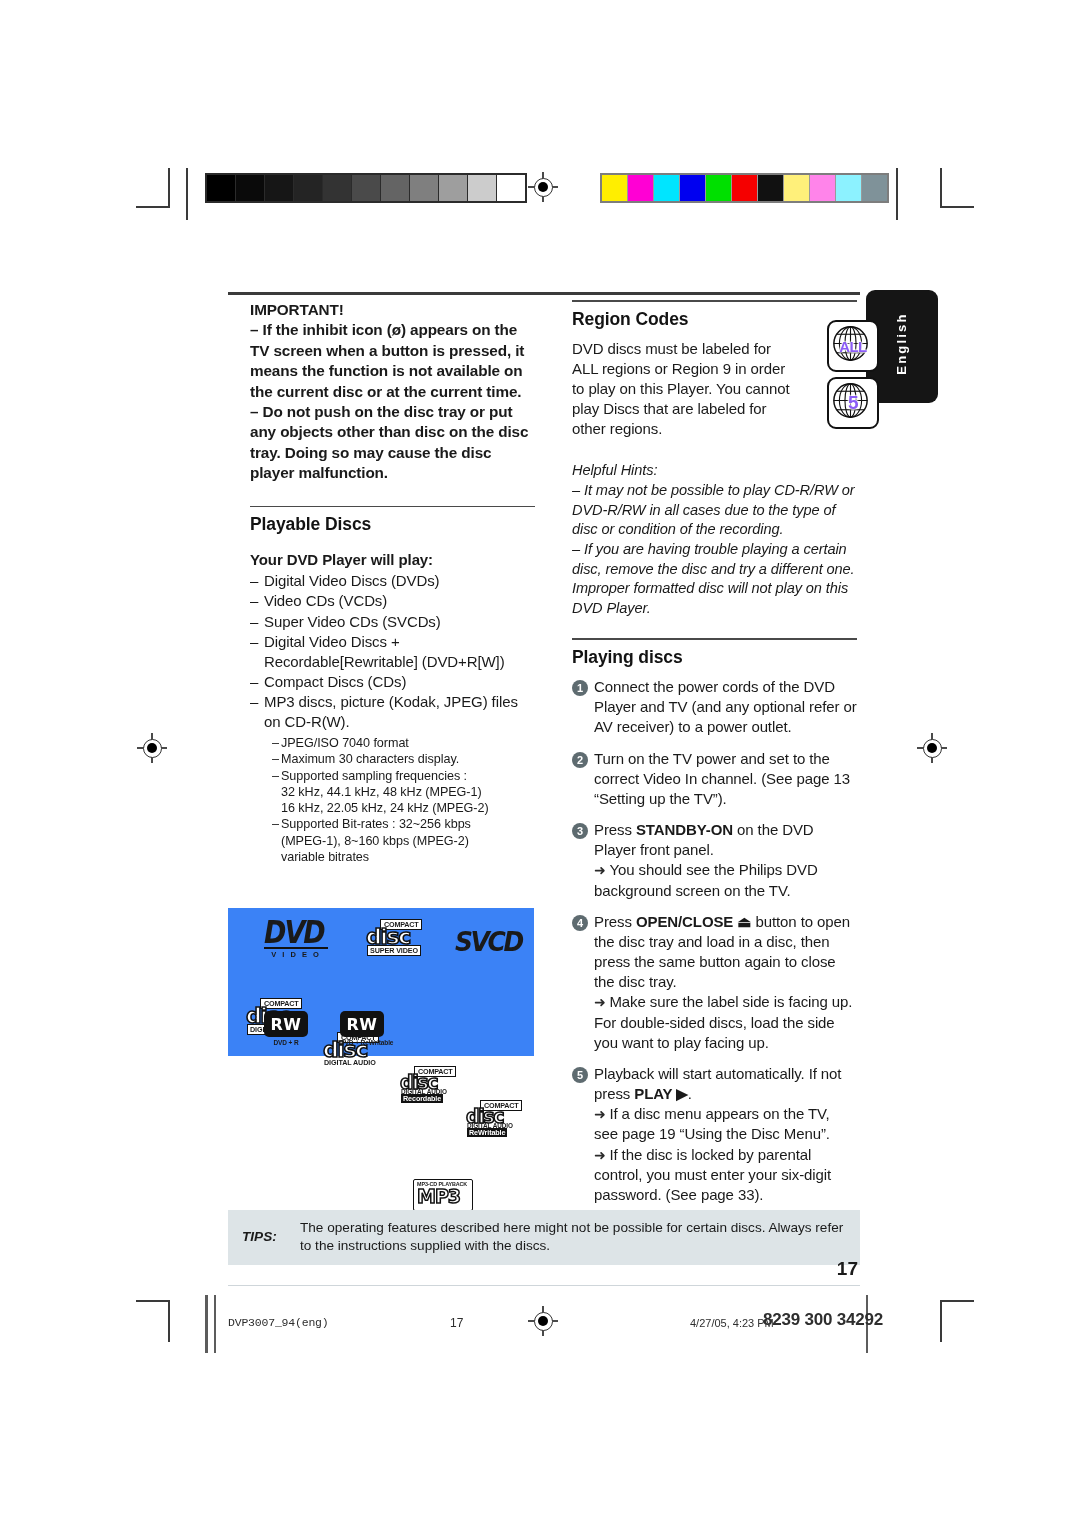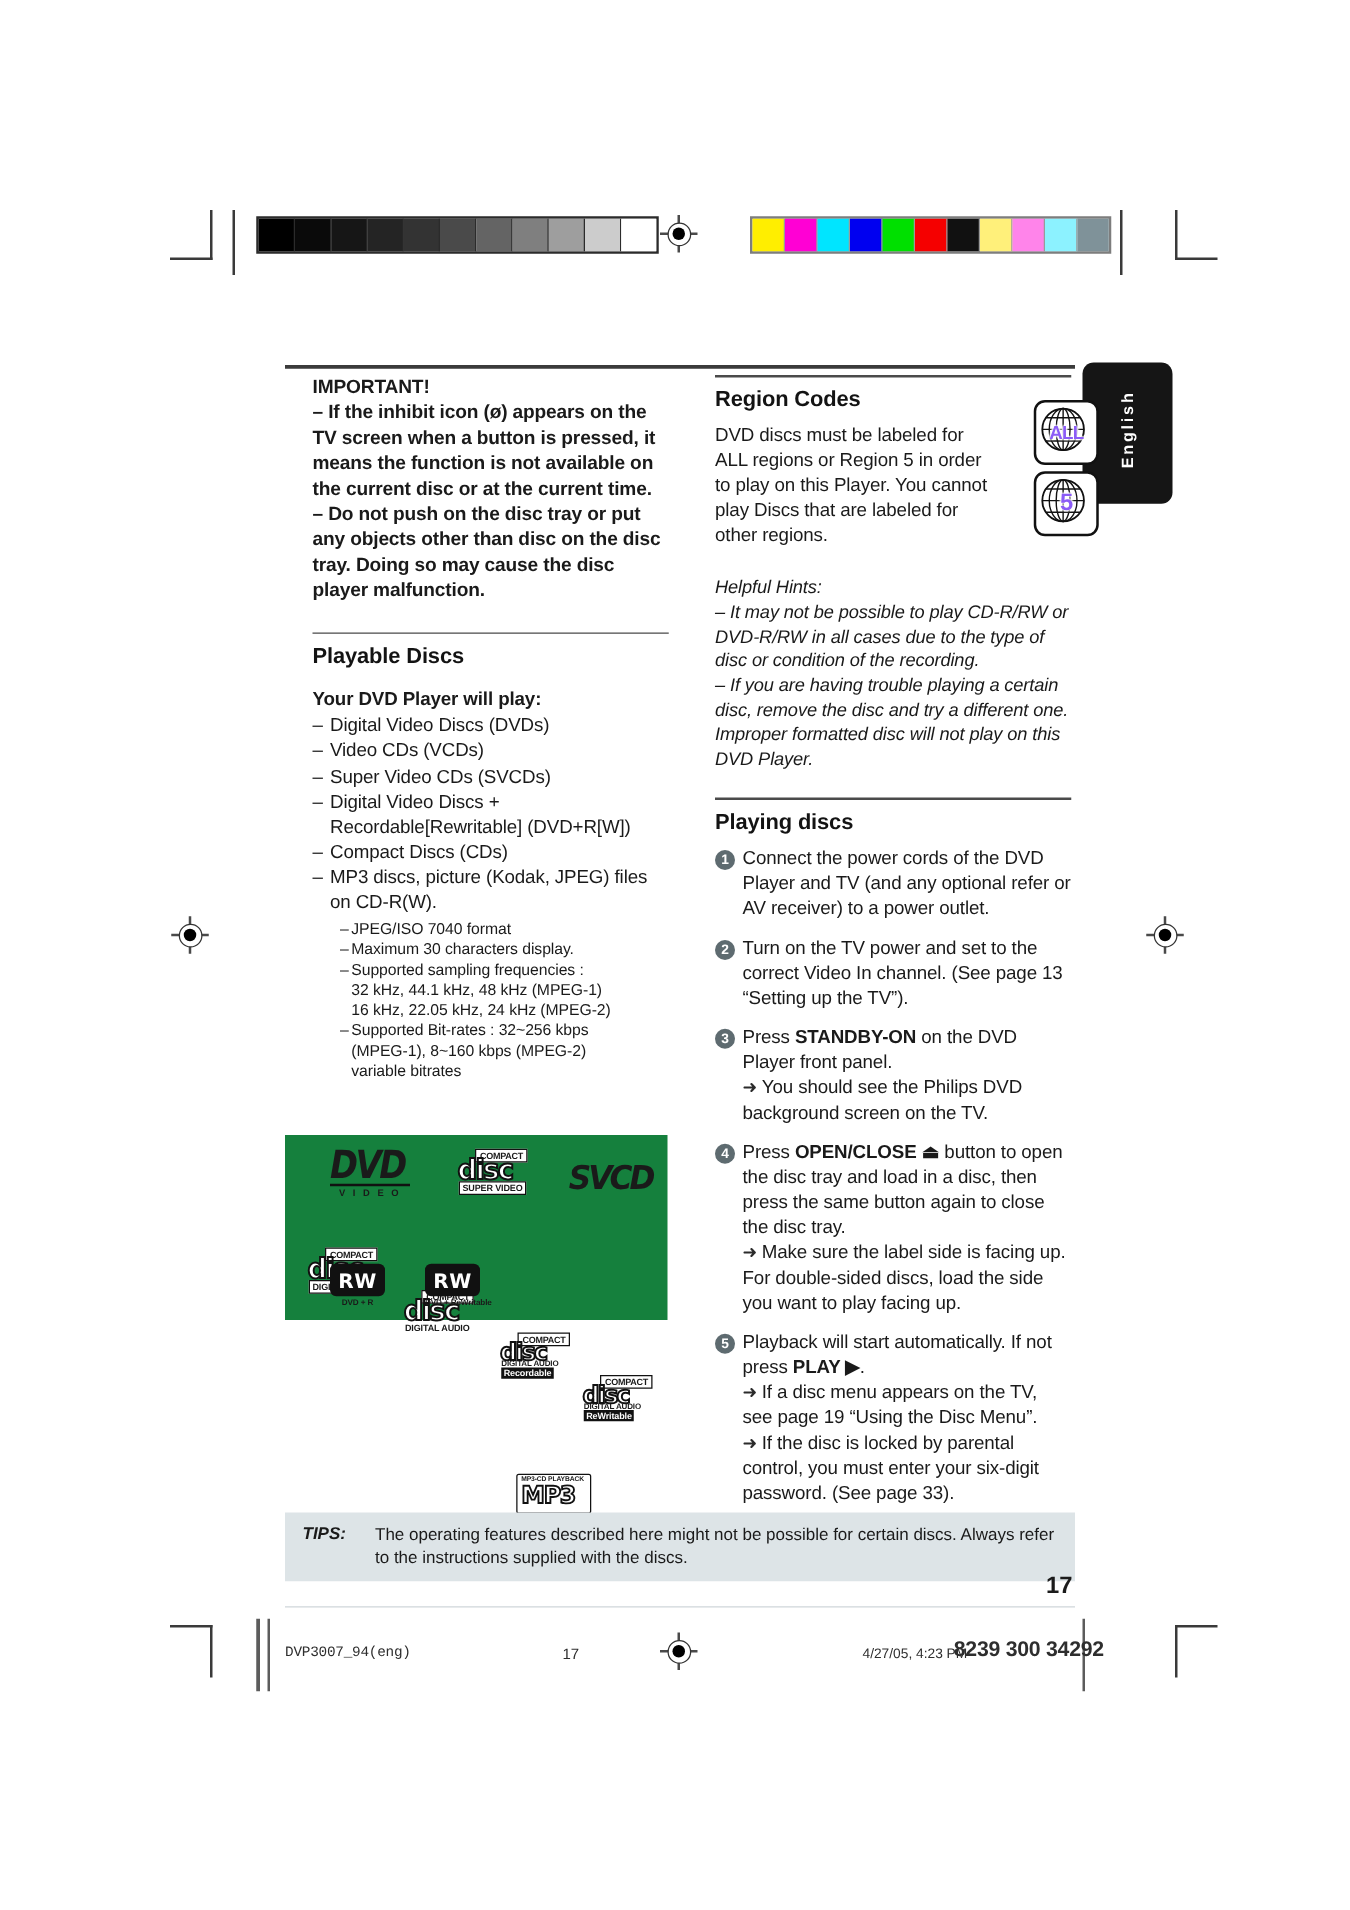--- a/index.html
+++ b/index.html
@@ -77,26 +77,26 @@
   .steps{margin-top:2px;}
   .step{display:flex;margin-bottom:11px;}
   .num{flex:none;width:16px;height:16px;border-radius:50%;background:#5e6b70;color:#fff;
        font-size:11px;font-weight:bold;display:flex;align-items:center;justify-content:center;
        margin-right:6px;margin-top:3px;}
   .step .txt{flex:1;font-size:15px;line-height:1.345;letter-spacing:-.1px;}
   .arrowline{display:block;}
   .arw{font-size:14px;color:#2b2b2b;}
 
   
-  .logopanel{position:absolute;left:228px;top:908px;width:306px;height:148px;background:#15803d;}
+  .logopanel{position:absolute;left:228px;top:908px;width:306px;height:148px;background:#3b82f6;}
 
   
   .tips{position:absolute;left:228px;top:1210px;width:632px;background:#dde4e7;
         padding:9px 0 10px 0;}
-  .tips .inner{display:flex;padding:0 14px;}
+  .tips .inner{display:flex;padding:0 14px;align-items:center;}
   .tips .lab{font-size:13.6px;font-weight:bold;font-style:italic;width:58px;flex:none;}
   .tips .body2{font-size:13.6px;line-height:1.32;flex:1;}
 
   .pageno{position:absolute;right:222px;top:1258px;font-size:19px;font-weight:bold;color:#1b1b1b;}
 
   
   .footrule{position:absolute;left:228px;top:1285px;width:632px;height:1px;background:#cfd6da;}
   .fline{position:absolute;left:205px;top:1295px;width:3px;height:58px;background:#5c5c5c;}
   .fline2{position:absolute;left:214px;top:1295px;width:1.5px;height:58px;background:#5c5c5c;}
   .fline3{position:absolute;left:866px;top:1295px;width:1.5px;height:58px;background:#5c5c5c;}
@@ -367,21 +367,21 @@
             <ellipse cx="20" cy="20" rx="12" ry="18" fill="none" stroke="#111" stroke-width="1.2"></ellipse>
             <line x1="2" y1="20" x2="38" y2="20" stroke="#111" stroke-width="1.2"></line>
             <line x1="5" y1="10" x2="35" y2="10" stroke="#111" stroke-width="1.2"></line>
             <line x1="5" y1="30" x2="35" y2="30" stroke="#111" stroke-width="1.2"></line>
             <line x1="20" y1="2" x2="20" y2="38" stroke="#111" stroke-width="1.2"></line>
           </svg>
           <b>5</b>
         </div>
       </div>
 
-      <div class="body region-text">DVD discs must be labeled for ALL regions or Region 5 in order to play on this Player. You cannot play Discs that are labeled for other regions.</div>
+      <div class="body region-text">DVD discs must be labeled for ALL regions or Region 9 in order to play on this Player. You cannot play Discs that are labeled for other regions.</div>
 
       <div class="hints">
         <p>Helpful Hints:</p>
         <p>–    It may not be possible to play CD-R/RW or DVD-R/RW in all cases due to the type of disc or condition of the recording.</p>
         <p>–    If you are having trouble playing a certain disc, remove the disc and try a different one.  Improper formatted disc will not play on this DVD Player.</p>
       </div>
     </div>
 
     <div style="height:20px"></div>
 

